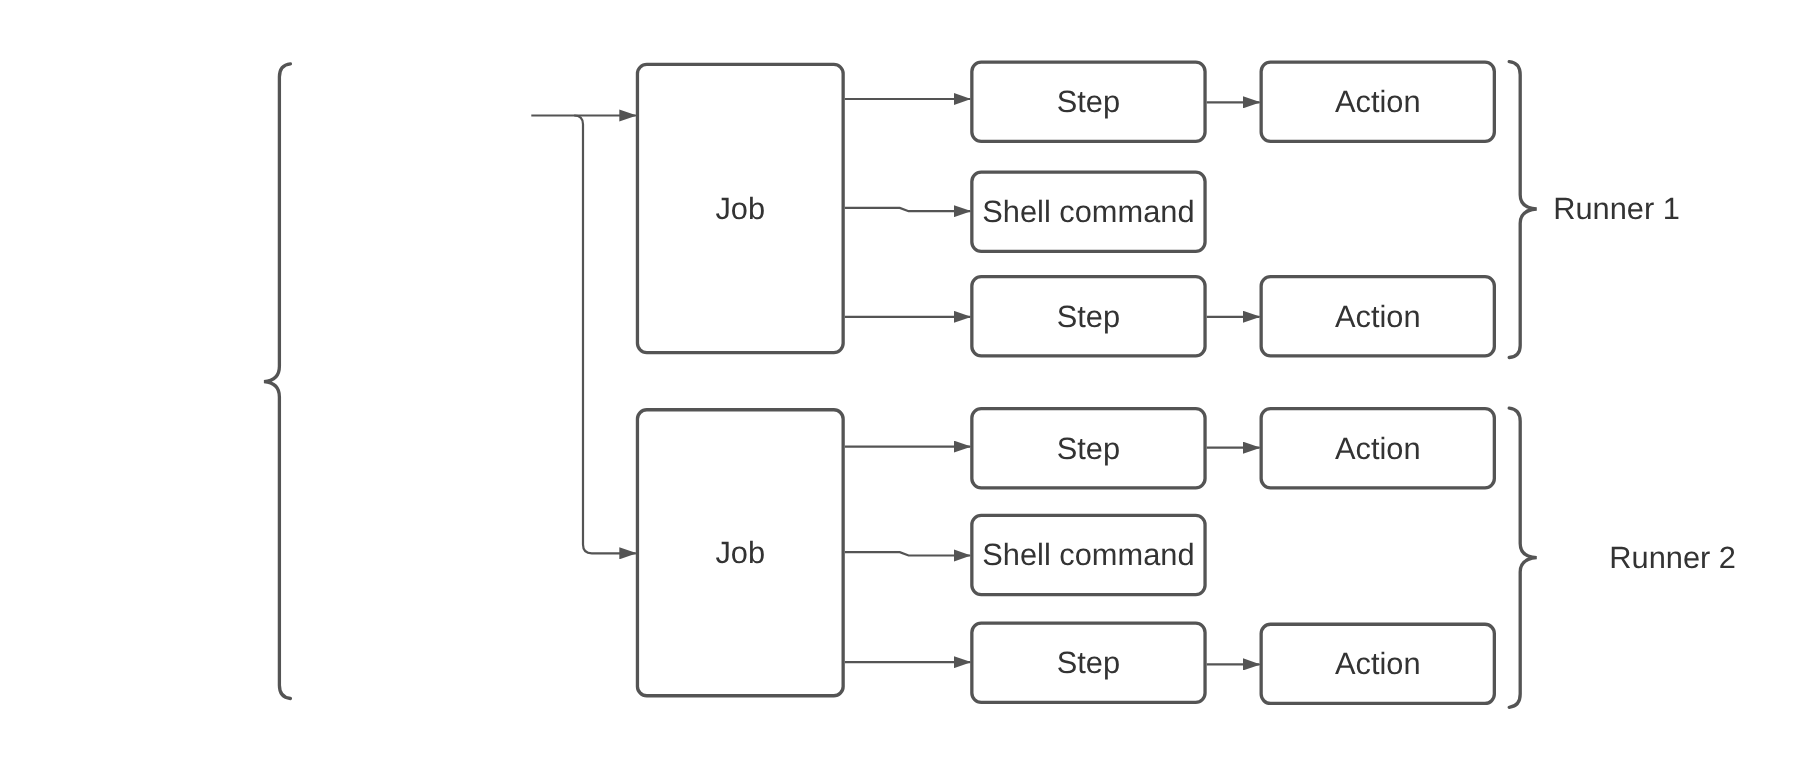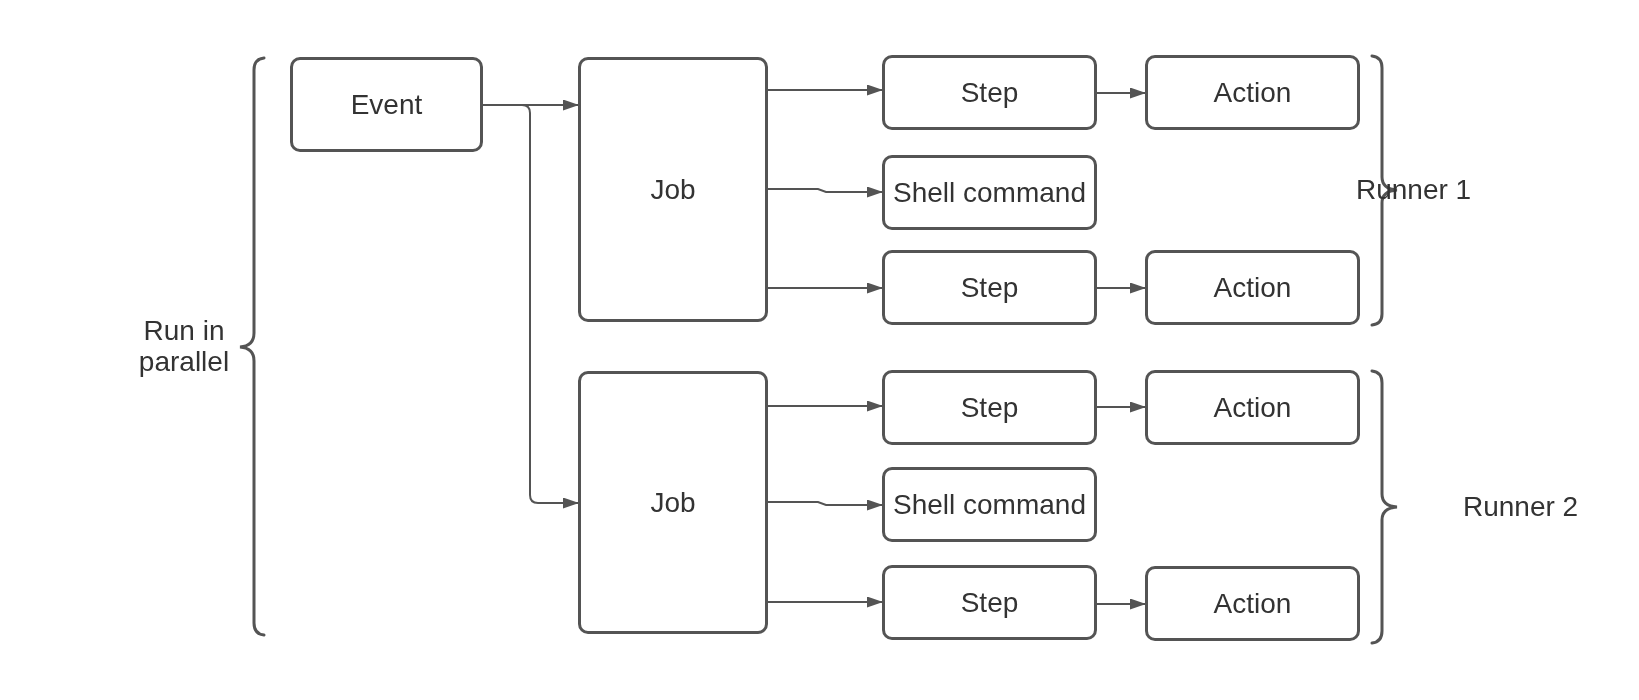--- a/index.html
+++ b/index.html
@@ -43,21 +43,21 @@
   .n-act1b   {left:1145px;top:370px;width:215px;height:75px;}
   .n-act3b   {left:1145px;top:566px;width:215px;height:75px;}
 
   .side-label{
     position:absolute;
     font-size:28px;
     color:var(--text);
     white-space:nowrap;
   }
   .l-parallel{left:108px;top:315px;width:152px;text-align:center;line-height:31px;}
-  .l-runner1 {left:1356px;top:174px;}
+  .l-runner1 {left:1412px;top:174px;}
   .l-runner2 {left:1463px;top:491px;}
 </style>
 </head>
 <body>
 
 <div class="canvas">
 
   <svg class="wires" viewBox="0 0 1639 700" xmlns="http://www.w3.org/2000/svg">
     <defs>
       <marker id="arrow" viewBox="0 0 16 11" refX="15" refY="5.5" markerWidth="16" markerHeight="11" markerUnits="userSpaceOnUse" orient="auto">
@@ -83,26 +83,21 @@
     <path d="M 1097 407 L 1145 407" fill="none" stroke="#545454" stroke-width="2" marker-end="url(#arrow)"></path>
     <path d="M 1097 604 L 1145 604" fill="none" stroke="#545454" stroke-width="2" marker-end="url(#arrow)"></path>
 
     <path d="M 264 58 Q 254 59 254 70 L 254 333 Q 254 346 240 347 Q 254 348 254 361 L 254 623 Q 254 634 264 635" fill="none" stroke="#545454" stroke-width="3" stroke-linecap="round"></path>
 
     <path d="M 1372 56 Q 1382 57 1382 68 L 1382 177 Q 1382 189 1397 190 Q 1382 191 1382 203 L 1382 314 Q 1382 324 1372 325" fill="none" stroke="#545454" stroke-width="3" stroke-linecap="round"></path>
 
     <path d="M 1372 371 Q 1382 372 1382 383 L 1382 494 Q 1382 506 1397 507 Q 1382 508 1382 520 L 1382 631 Q 1382 642 1372 643" fill="none" stroke="#545454" stroke-width="3" stroke-linecap="round"></path>
   </svg>
 
-  <div class="side-label l-parallel">
-    <span>Run in</span><br>
-    <span>parallel</span>
-  </div>
 
-  <div class="node n-event">Event</div>
 
   <div class="node n-job1">Job</div>
   <div class="node n-step1a">Step</div>
   <div class="node n-shell1">Shell command</div>
   <div class="node n-step3a">Step</div>
   <div class="node n-act1a">Action</div>
   <div class="node n-act3a">Action</div>
 
   <div class="node n-job2">Job</div>
   <div class="node n-step1b">Step</div>

